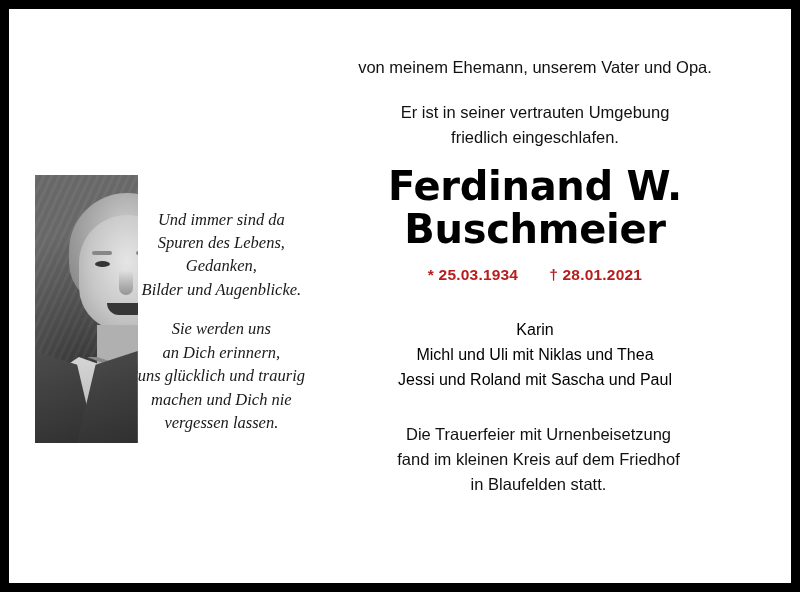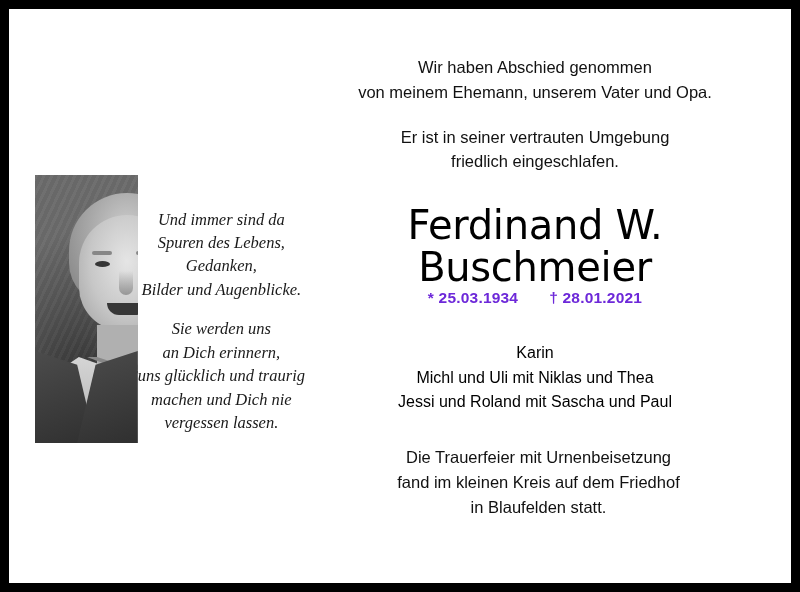--- a/index.html
+++ b/index.html
@@ -186,36 +186,36 @@
   .intro {
     font-family: "Liberation Sans", sans-serif;
     font-size: 16.5px;
     line-height: 1.5;
     color: #111111;
   }
   .intro .block + .block { margin-top: 20px; }
   .intro .line { display: block; }
 
   .name {
-    margin-top: 30px;
+    margin-top: 16px;
     font-family: "DejaVu Sans", sans-serif;
-    font-weight: normal;
+    font-weight: bold;
     font-size: 40px;
     line-height: 1.06;
     letter-spacing: -0.3px;
     color: #000000;
   }
   .name .line { display: block; }
 
   .dates {
-    margin-top: 0;
+    margin-top: 16px;
     font-family: "Liberation Sans", sans-serif;
     font-weight: bold;
     font-size: 15.5px;
-    color: #6d28d9;
+    color: #b91c1c;
     letter-spacing: .2px;
   }
   .dates .sep { display: inline-block; width: 22px; }
 
   .mourners {
     margin-top: 34px;
     font-family: "Liberation Sans", sans-serif;
     font-weight: normal;
     font-size: 16px;
     line-height: 1.55;
@@ -274,21 +274,20 @@
           <span class="line">vergessen lassen.</span>
         </div>
       </div>
 
     </div>
 
     <div class="right-col">
 
       <div class="intro">
         <div class="block">
-          <span class="line">Wir haben Abschied genommen</span>
           <span class="line">von meinem Ehemann, unserem Vater und Opa.</span>
         </div>
         <div class="block">
           <span class="line">Er ist in seiner vertrauten Umgebung</span>
           <span class="line">friedlich eingeschlafen.</span>
         </div>
       </div>
 
       <div class="name">
         <span class="line">Ferdinand W.</span>

